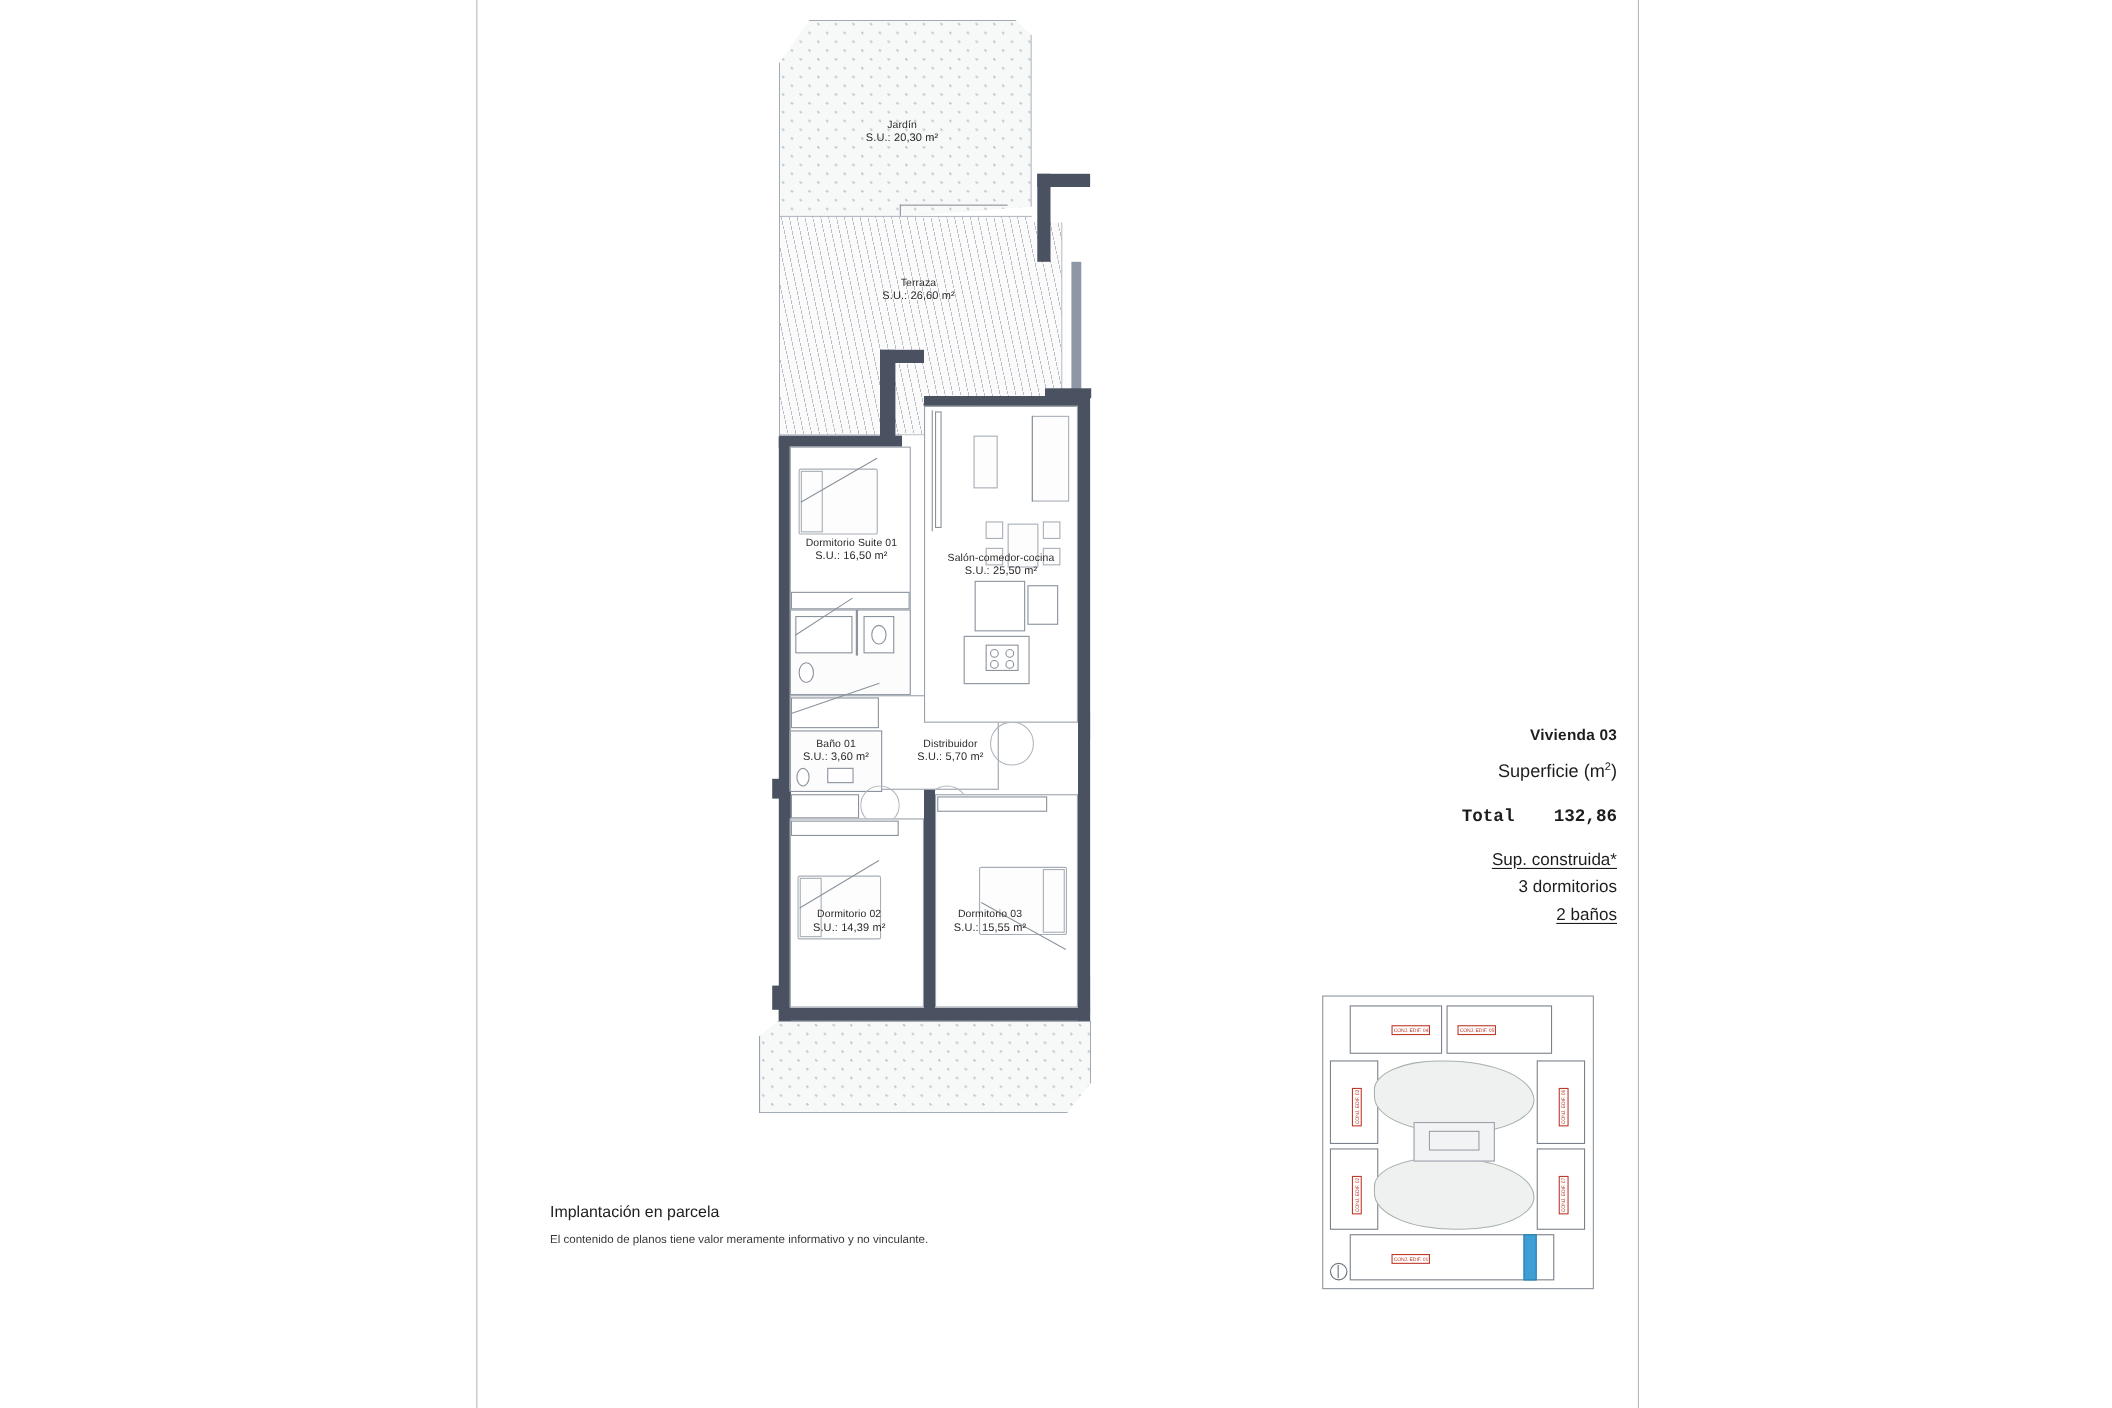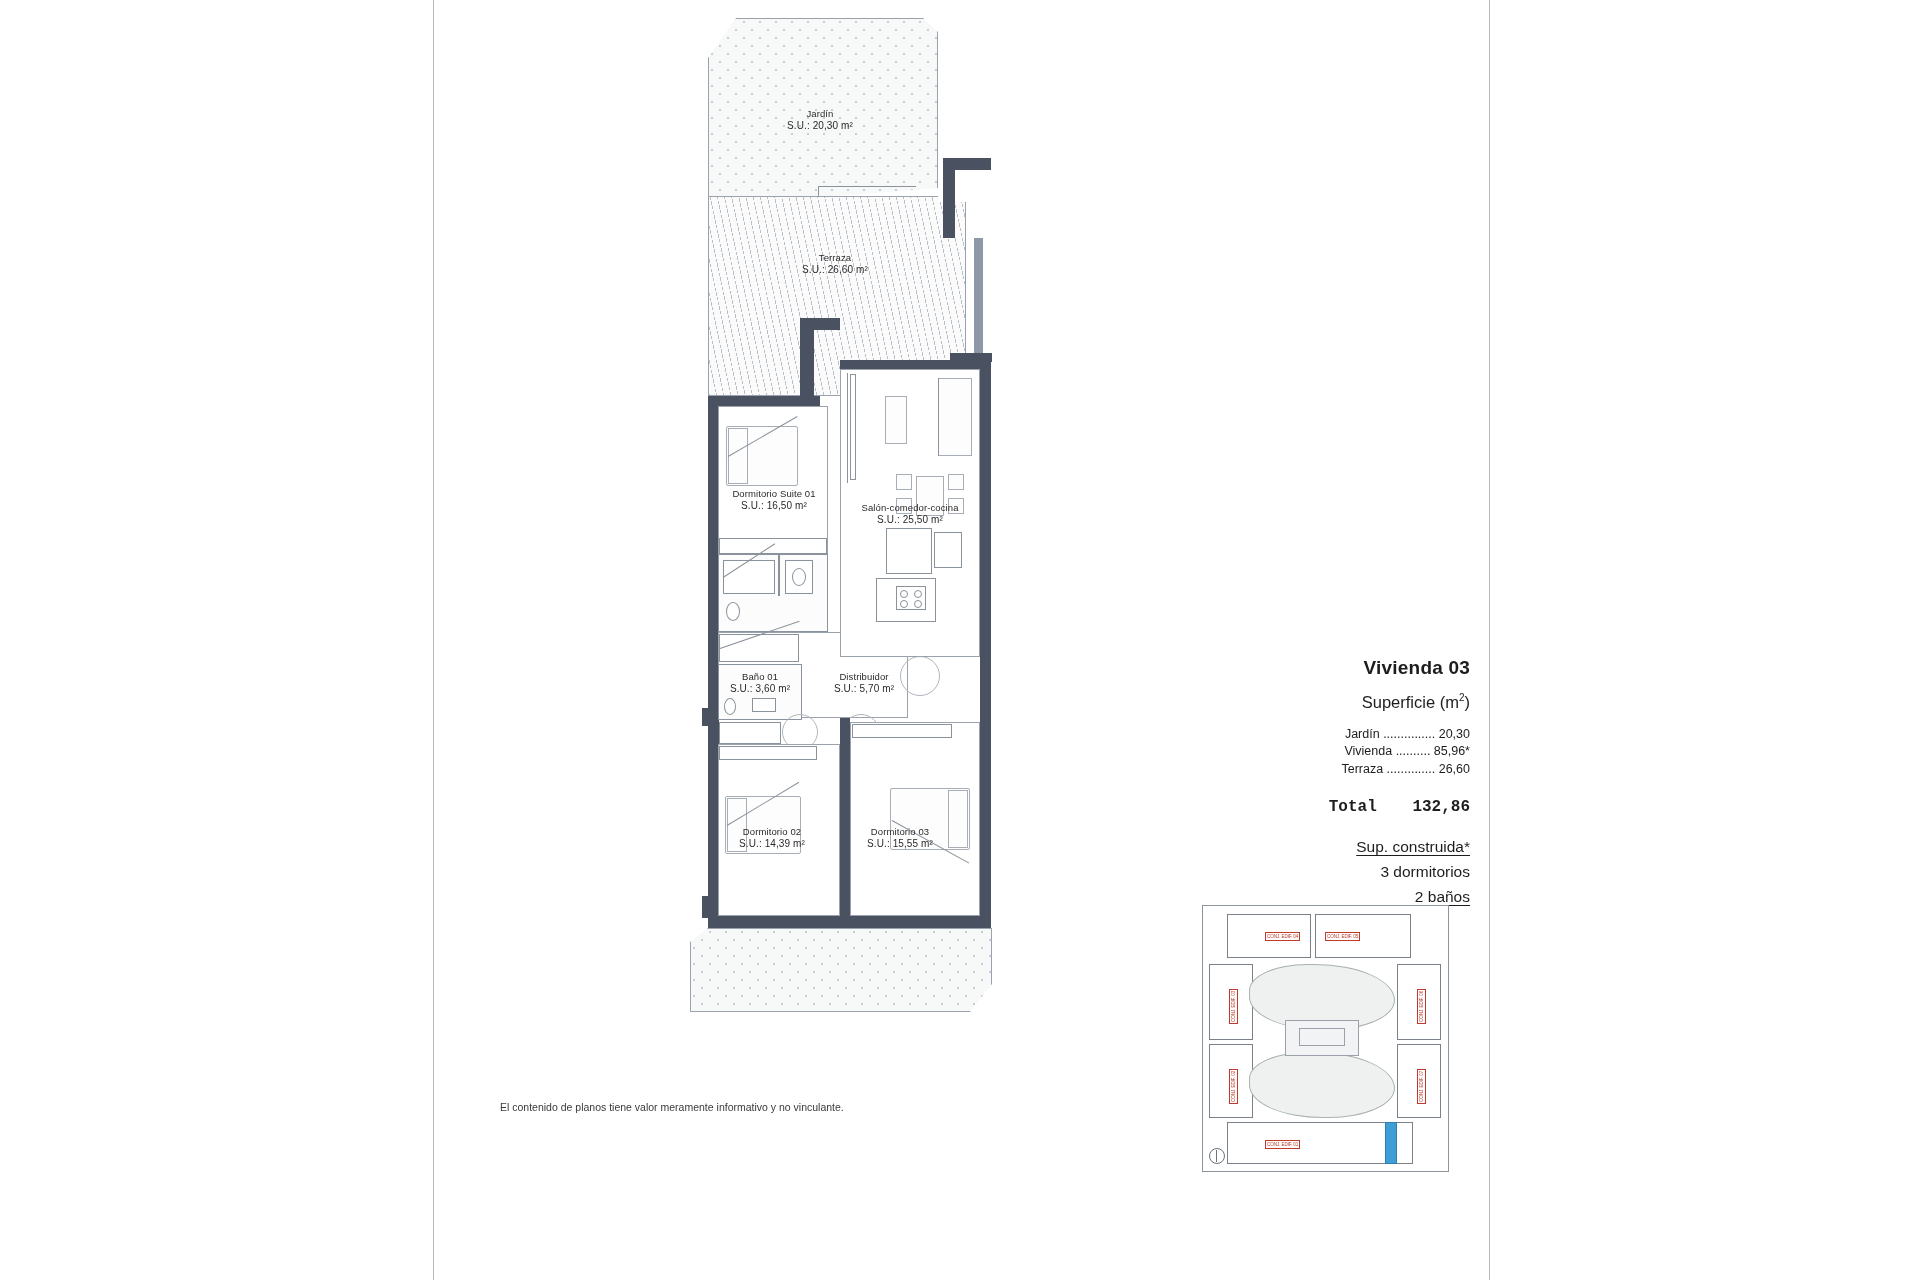--- a/index.html
+++ b/index.html
@@ -96,21 +96,21 @@
 
   
   .info {
     position: absolute;
     left: 1255px;
     top: 655px;
     width: 215px;
     text-align: right;
   }
   .info .title {
-    font-size: 19px;
+    font-size: 14px;
     font-weight: bold;
     letter-spacing: .2px;
     line-height: 26px;
   }
   .info .subtitle {
     font-size: 16.5px;
     line-height: 22px;
     margin-top: 6px;
   }
   .info .subtitle sup { font-size: 10px; }
@@ -352,37 +352,20 @@
     <div class="shape wall" style="left:292px; top:640px; width:9px; height:24px;"></div>
     <div class="shape wall" style="left:292px; top:880px; width:9px; height:30px;"></div>
   </div>
 
   <div class="info">
     <div class="title">Vivienda 03</div>
     <div class="subtitle">
       <span>Superficie (m</span><sup>2</sup><span>)</span>
     </div>
 
-    <div class="area-list">
-      <div class="area-row">
-        <span>Jardín</span>
-        <span>...............</span>
-        <span>20,30</span>
-      </div>
-      <div class="area-row">
-        <span>Vivienda</span>
-        <span>..........</span>
-        <span>85,96*</span>
-      </div>
-      <div class="area-row">
-        <span>Terraza</span>
-        <span>..............</span>
-        <span>26,60</span>
-      </div>
-    </div>
 
     <div class="total">
       <span class="t-label">Total</span>
       <span>132,86</span>
     </div>
 
     <div class="built">
       <span class="u">Sup. construida*</span>
     </div>
     <div class="rooms-line">3 dormitorios</div>
@@ -413,16 +396,17 @@
     <div class="sm-el sm-green" style="left:46px; top:146px; width:146px; height:66px;"></div>
     <div class="sm-el sm-core" style="left:82px; top:114px; width:74px; height:36px;"></div>
     <div class="sm-el sm-core" style="left:96px; top:122px; width:46px; height:18px;"></div>
 
     <div class="sm-el sm-highlight" style="left:182px; top:216px; width:12px; height:42px;"></div>
 
     <div class="sm-north" style="left:6px; top:242px;"></div>
   </div>
 
   <div class="caption">
+    <div class="c-title">Implantación en parcela</div>
     <div class="c-note">El contenido de planos tiene valor meramente informativo y no vinculante.</div>
   </div>
 
 </div>
 
 </body></html>

